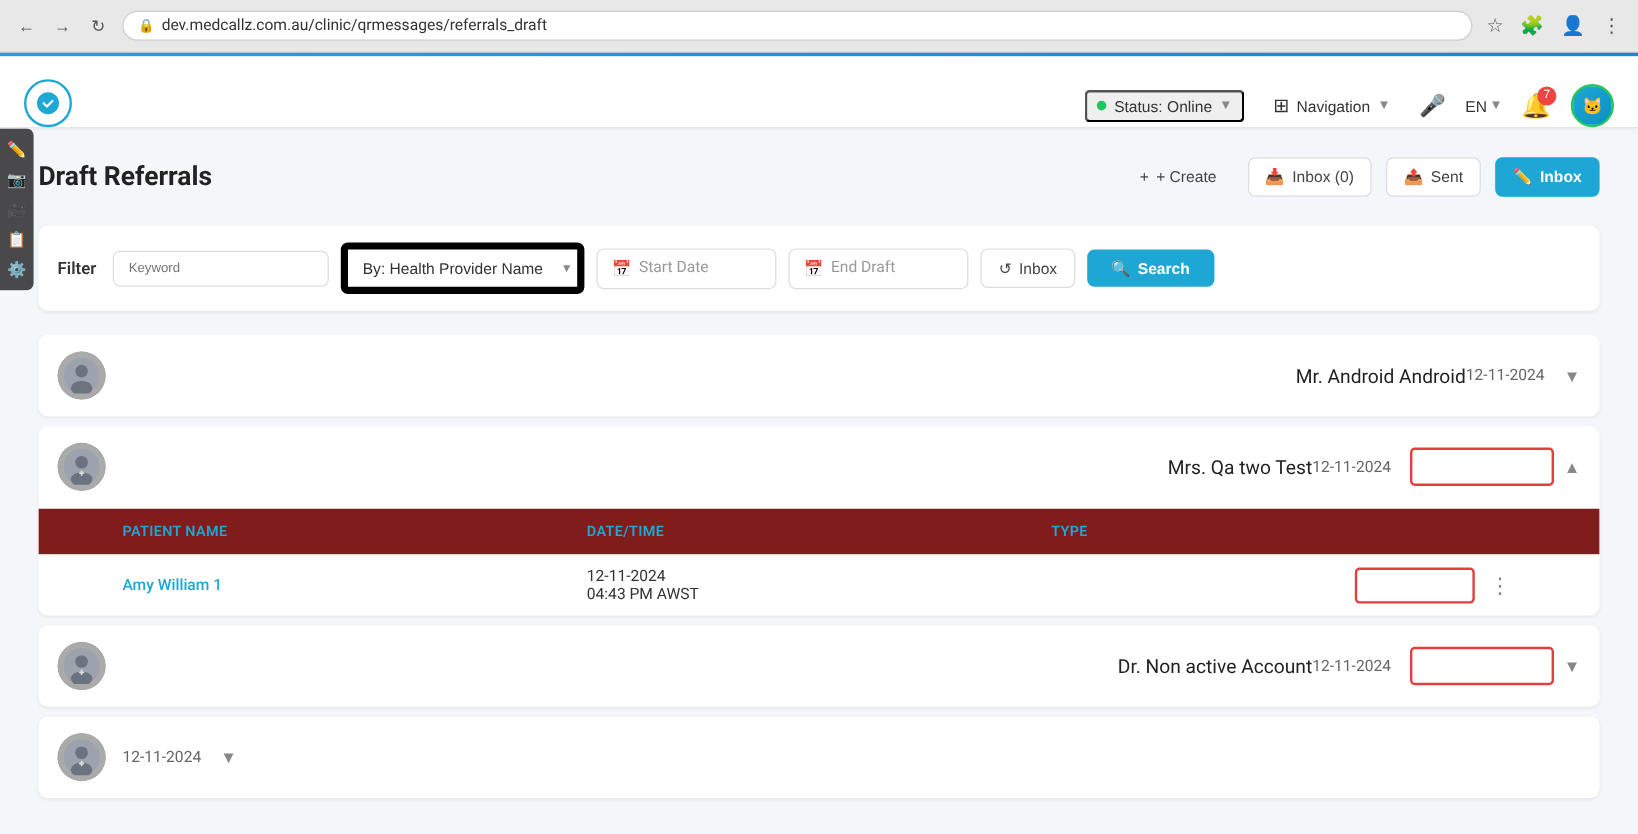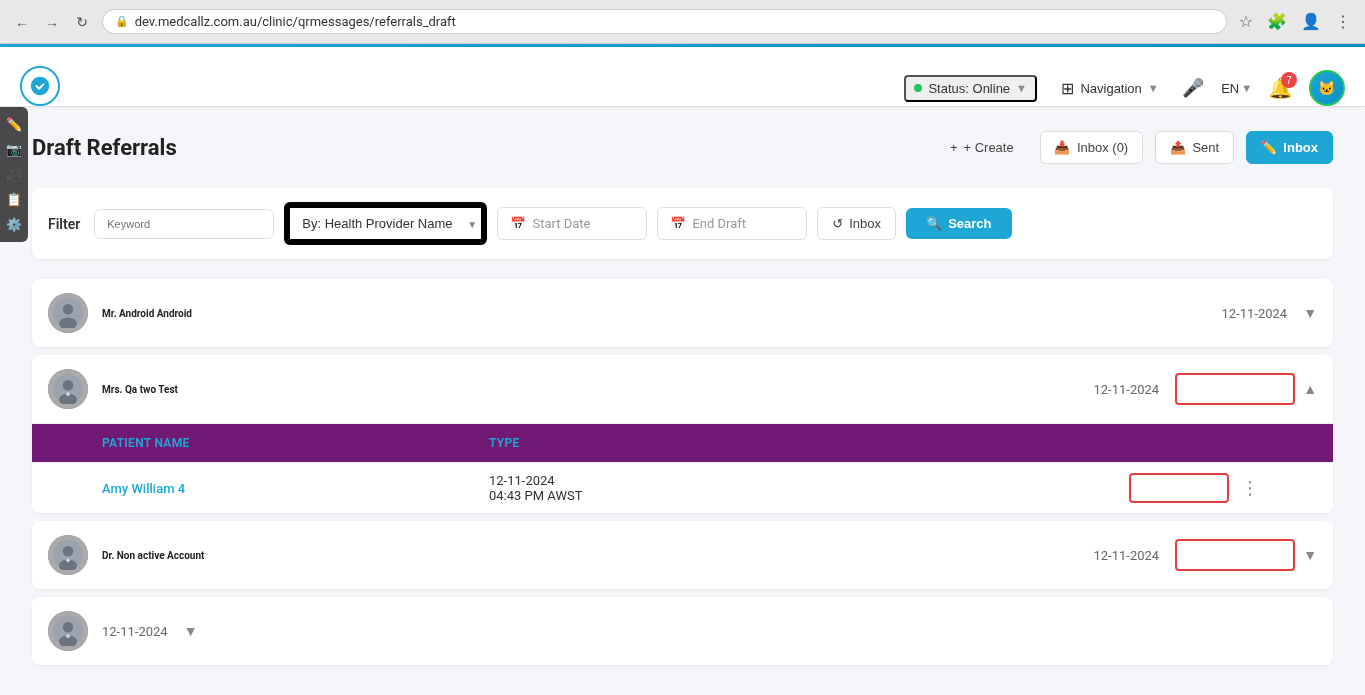--- a/index.html
+++ b/index.html
@@ -148,29 +148,29 @@
     }
     .referral-avatar {
       width: 40px; height: 40px; border-radius: 50%; background: #888;
       display: flex; align-items: center; justify-content: center;
       margin-right: 14px; overflow: hidden; flex-shrink: 0;
     }
     .avatar-img {
       width: 100%; height: 100%; background: #aaa; border-radius: 50%;
       display: flex; align-items: center; justify-content: center; color: #fff; font-size: 16px;
     }
-    .referral-name { font-size: 10px; font-weight: 700; color: #222; flex: 1; }
+    .referral-name { font-size: 16px; font-weight: 400; color: #222; flex: 1; text-align: right; }
     .referral-date { font-size: 13px; color: #666; margin-right: 16px; }
     .chevron-icon { color: #888; font-size: 14px; }
 
     
     .referral-expanded { border-top: 1px solid #eee; }
     .referral-subheader {
       display: grid; grid-template-columns: 1fr 1fr 1fr; padding: 12px 70px;
-      background: #701a75;
+      background: #7f1d1d;
     }
     .subheader-label { font-size: 12px; color: #1ea7d4; font-weight: 600; text-transform: uppercase; letter-spacing: 0.3px; }
     .referral-row {
       display: grid; grid-template-columns: 1fr 1fr 1fr;
       padding: 10px 70px; align-items: center; border-top: 1px solid #f0f0f0;
     }
     .referral-row-name { font-size: 13px; color: #1ea7d4; font-weight: 500; cursor: pointer; }
     .referral-row-date { font-size: 13px; color: #333; }
     .referral-row-type { font-size: 13px; color: #333; }
     .row-actions { display: flex; align-items: center; justify-content: flex-end; }
@@ -350,24 +350,25 @@
           </div>
         </div>
         <span class="referral-name">Mrs. Qa two Test</span>
         <span class="referral-date">12-11-2024</span>
         <div class="red-outline" style="width:120px; height:32px; display:inline-block; margin-right: 8px;"></div>
         <span class="chevron-icon">▲</span>
       </div>
       <div class="referral-expanded">
         <div class="referral-subheader">
           <span class="subheader-label">Patient Name</span>
+          <span class="subheader-label">Date/Time</span>
           <span class="subheader-label">Type</span>
         </div>
         <div class="referral-row">
-          <span class="referral-row-name">Amy William 4</span>
+          <span class="referral-row-name">Amy William 1</span>
           <div class="referral-row-date">
             <div>12-11-2024</div>
             <div>04:43 PM AWST</div>
           </div>
           <div style="display:flex; align-items:center; justify-content:space-between;">
             <span class="referral-row-type"></span>
             <div class="row-actions">
               <div class="red-outline" style="width:100px; height:30px; display:inline-block; margin-right:8px;"></div>
               <button class="kebab-btn">⋮</button>
             </div>

